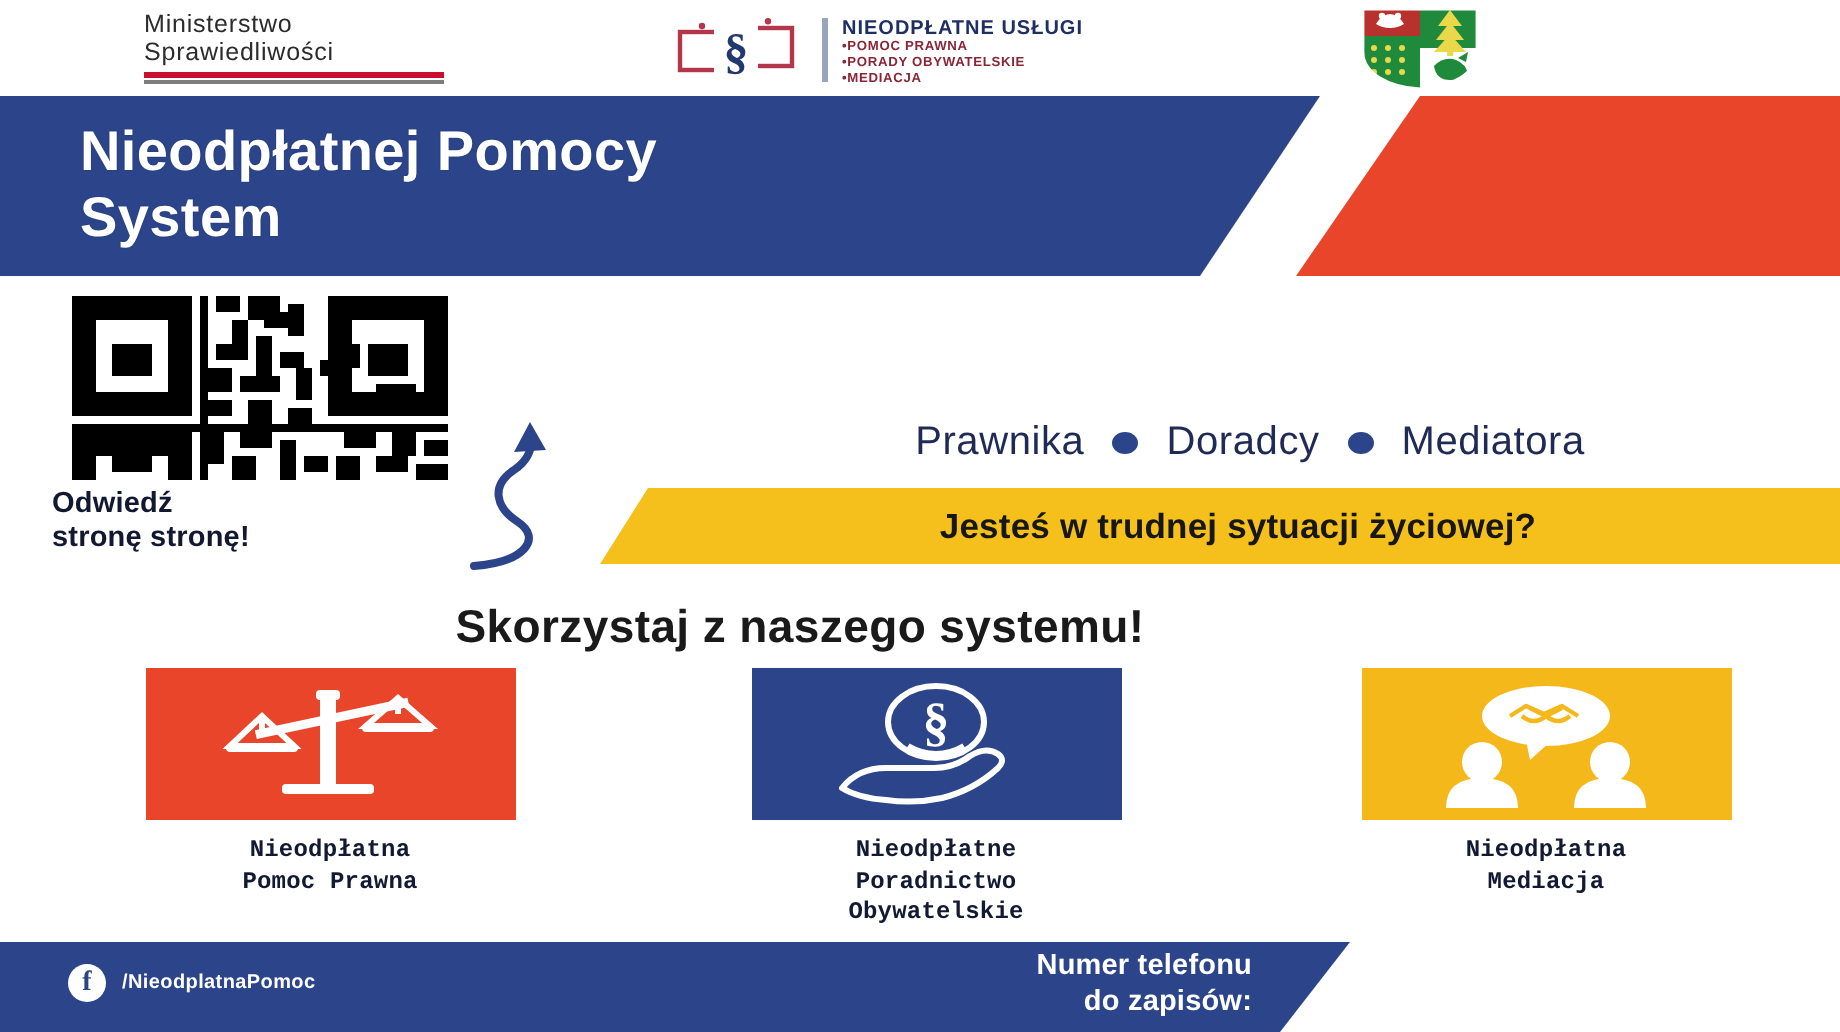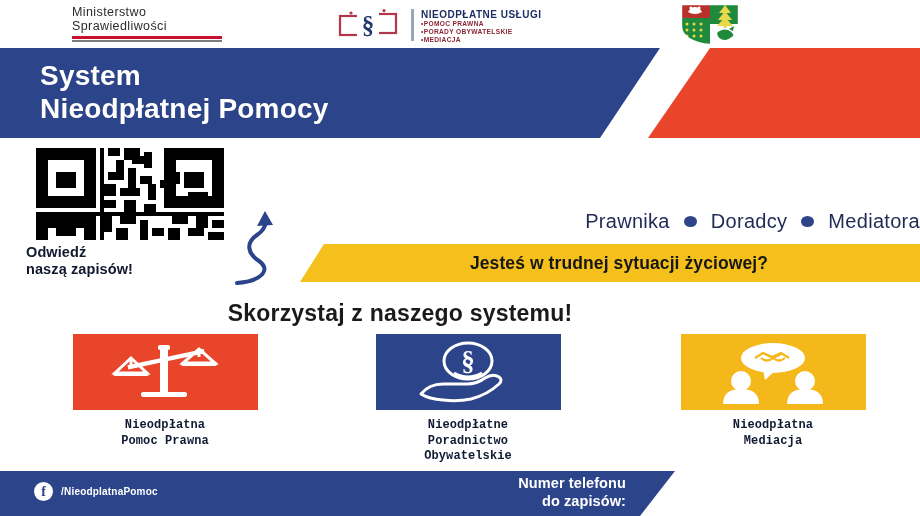--- a/index.html
+++ b/index.html
@@ -79,21 +79,21 @@
          clip-path:polygon(24px 0, 620px 0, 620px 38px, 0 38px); }
   .yb-text {
     width:100%; text-align:center; padding-left:18px;
     color:#171717; font-weight:700; font-size:17.5px; letter-spacing:.1px;
   }
   .yb1 .yb-text { padding-left:26px; }
 
   
   .roles {
     position:absolute; left:330px; top:204px; width:590px; height:34px;
-    display:flex; align-items:center; justify-content:flex-end; gap:14px;
+    display:flex; align-items:center; justify-content:center; gap:14px;
     color:#1f2a55; font-size:20px; font-weight:400; letter-spacing:.3px;
   }
   .role-dot {
     width:13px; height:11px; border-radius:50%;
     background:#2c4489; display:inline-block; flex:none;
   }
 
   
   .cta {
     position:absolute; left:0; top:300px; width:800px;
@@ -223,22 +223,22 @@
         </g>
       </g>
       <path d="M2 2 H60 V24 C60 35 47 42 31 43 C15 42 2 35 2 24 Z" fill="none" stroke="#ffffff" stroke-width="2.4"></path>
     </svg>
   </div>
 
   <div class="header-band">
     <div class="hb-blue"></div>
     <div class="hb-red"></div>
     <div class="hb-title">
+      <div>Nieodpłatnej Pomocy</div>
       <div>System</div>
-      <div>Nieodpłatnej Pomocy</div>
     </div>
   </div>
 
   <div class="qr-wrap">
     <svg class="qr-canvas" viewBox="0 0 47 23" shape-rendering="crispEdges">
       <rect width="47" height="23" fill="#ffffff"></rect>
       <g fill="#000000">
         <rect x="0" y="0" width="15" height="3"></rect>
           <rect x="0" y="3" width="3" height="12"></rect>
         <rect x="12" y="3" width="3" height="12"></rect>
@@ -282,21 +282,21 @@
           <rect x="43" y="21" width="4" height="2"></rect>
         <rect x="34" y="6" width="2" height="3"></rect>
           <rect x="38" y="11" width="5" height="2"></rect>
         <rect x="31" y="8" width="3" height="2"></rect>
       </g>
     </svg>
   </div>
 
   <div class="qr-caption">
     <div>Odwiedź</div>
-    <div>naszą zapisów!</div>
+    <div>stronę stronę!</div>
   </div>
 
   <svg class="arrow-svg" viewBox="0 0 70 95">
     <path d="M22 88 C48 86 56 74 44 66 C33 59 30 48 42 40 C48 36 52 30 50 22" fill="none" stroke="#2c4489" stroke-width="4" stroke-linecap="round"></path>
     <path d="M50 16 L42 31 L58 30 Z" fill="#2c4489"></path>
   </svg>
 
 
   <div class="roles">
     <span>Prawnika</span>

